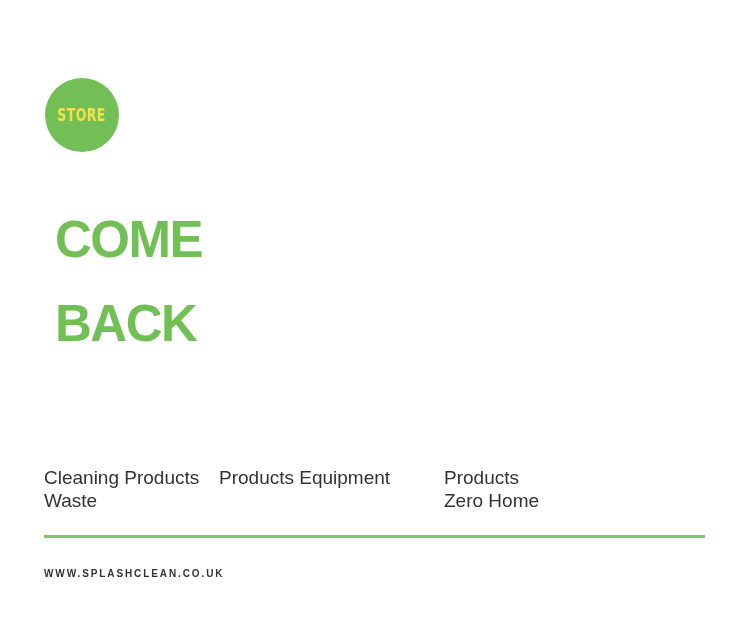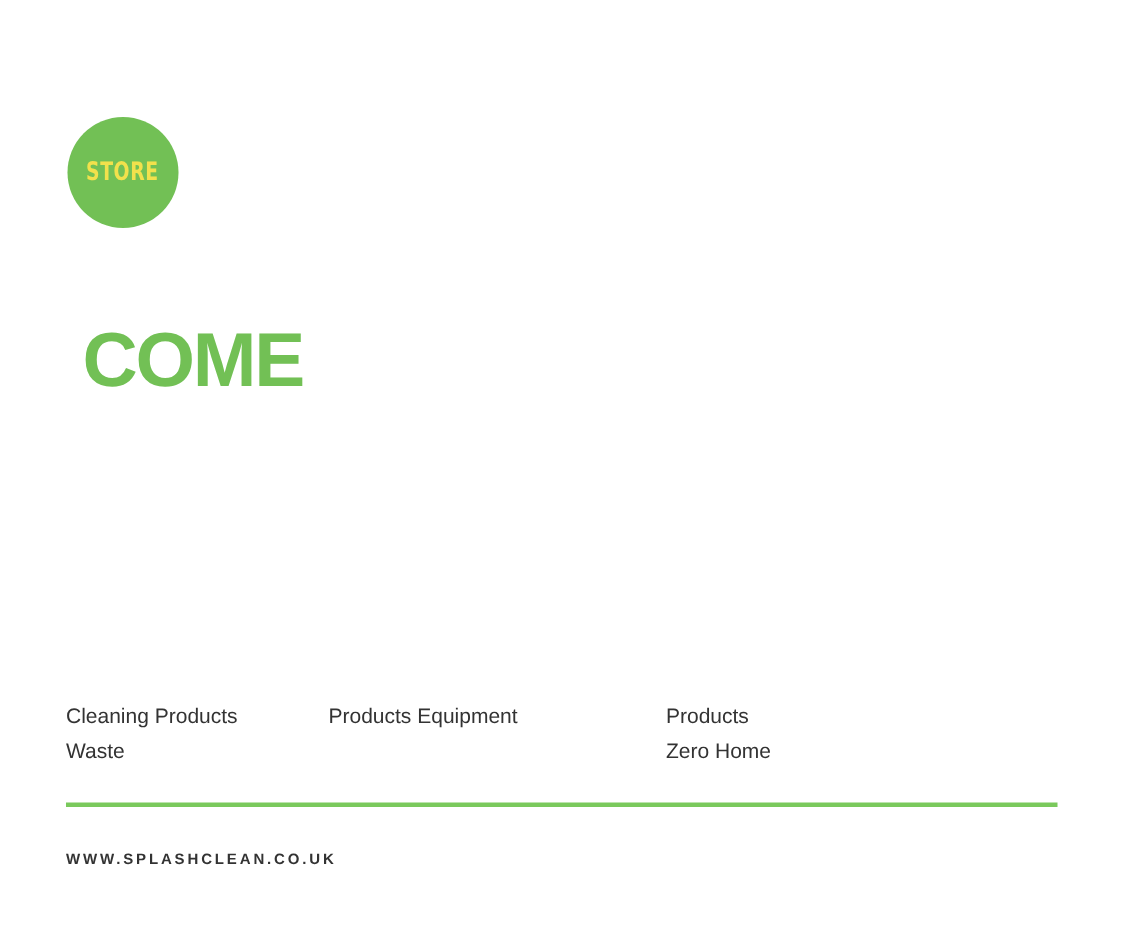--- a/index.html
+++ b/index.html
@@ -76,21 +76,21 @@
   .cat-col {
     display: flex;
     flex-direction: column;
   }
   .cat-col-1 { width: 175px; }
   .cat-col-2 { width: 225px; }
   .cat-col-3 { width: 180px; }
   .cat-item {
     color: #333333;
     font-family: "Liberation Sans", sans-serif;
-    font-size: 14px;
+    font-size: 19px;
     font-weight: 400;
     line-height: 23px;
     white-space: nowrap;
   }
 
   
   .divider {
     position: absolute;
     left: 44px;
     top: 535px;
@@ -116,20 +116,21 @@
 <body>
 
 <div class="page">
 
   <div class="logo-badge">
     <span class="logo-badge-text">STORE</span>
   </div>
 
   <h1 class="headline">
     <span class="headline-line">COME</span>
+    <span class="headline-line">BACK</span>
   </h1>
 
   <div class="categories">
     <div class="cat-col cat-col-1">
       <span class="cat-item">Cleaning Products</span>
       <span class="cat-item">Waste</span>
     </div>
     <div class="cat-col cat-col-2">
       <span class="cat-item">Products Equipment</span>
     </div>

